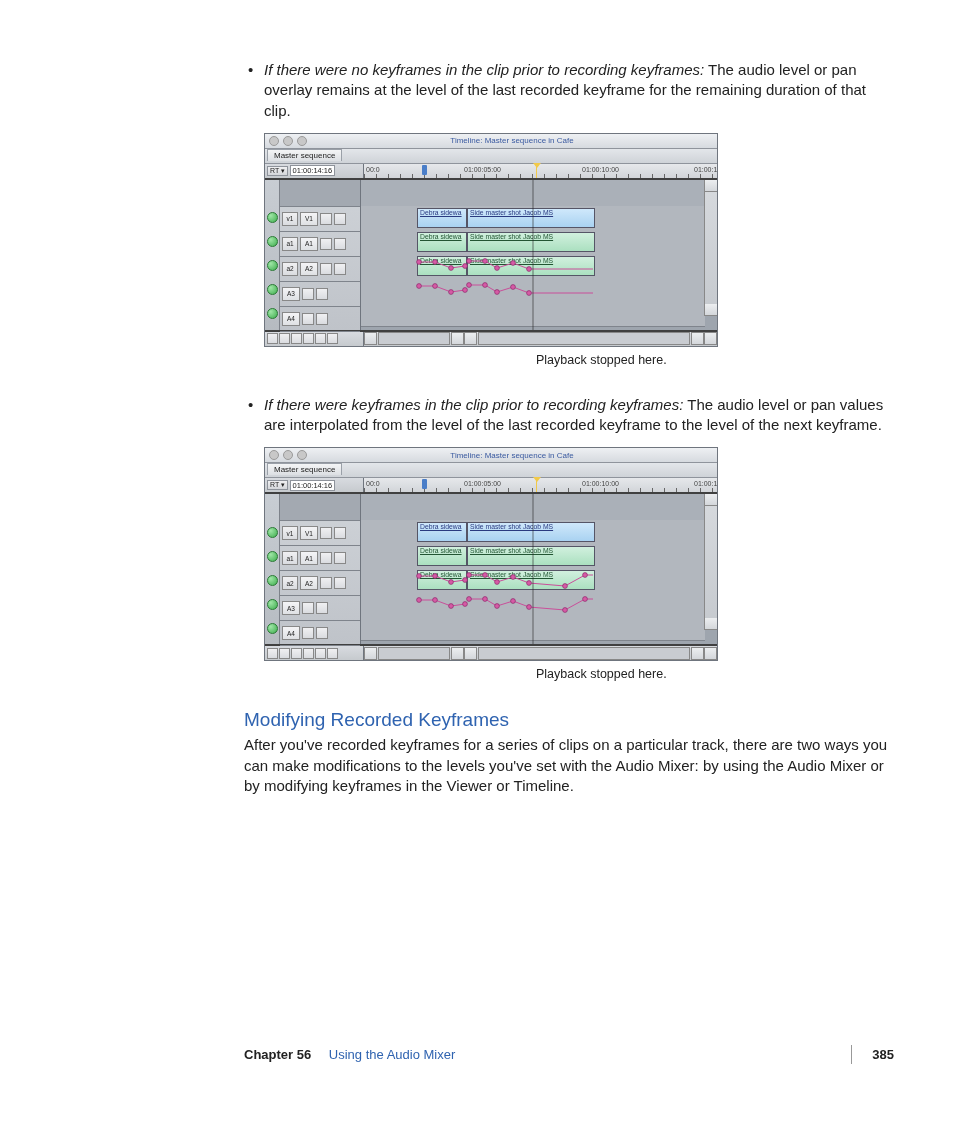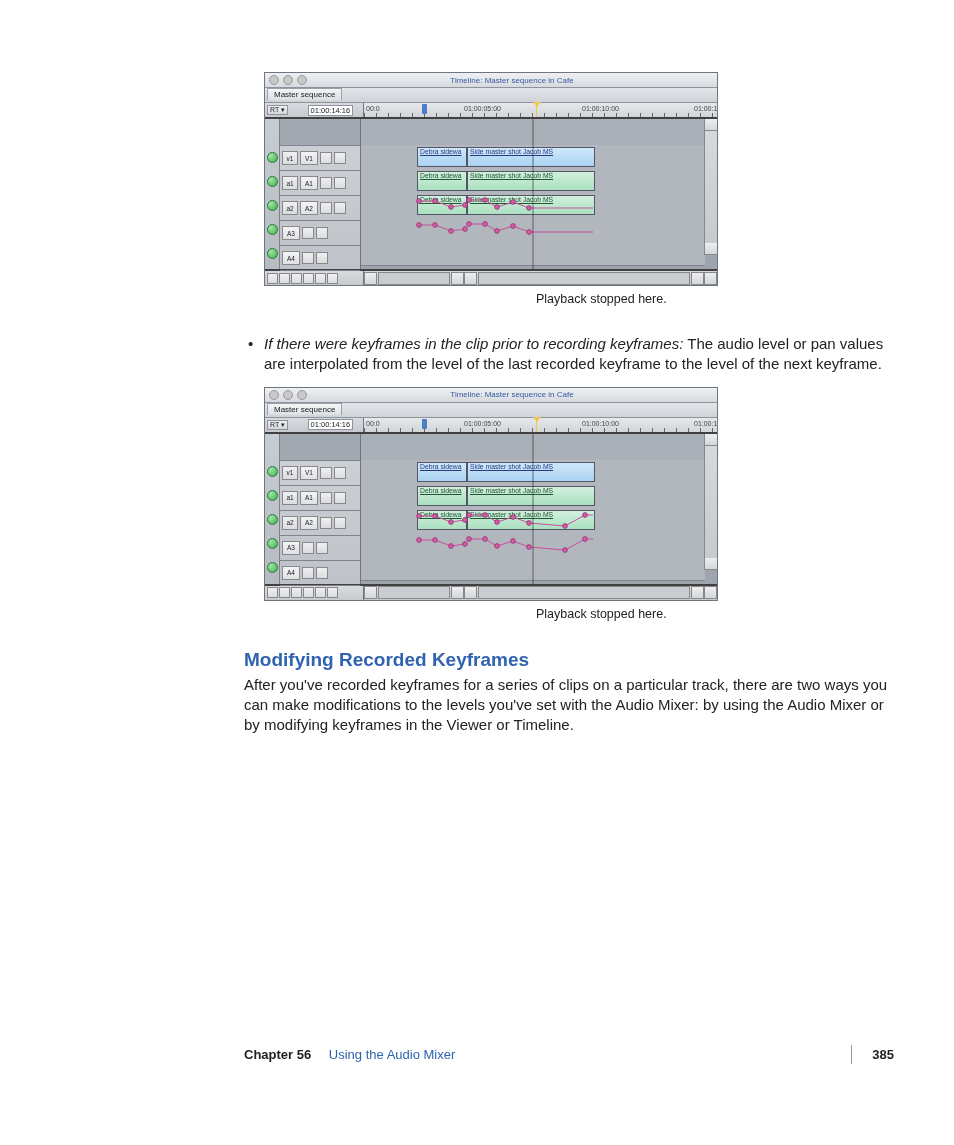--- a/index.html
+++ b/index.html
@@ -50,21 +50,21 @@
   }
   .caption-text {
     position: absolute;
     left: 292px;
     font-size: 12.5px;
     color: #222;
   }
   .h2 {
     color: #2f63b0;
     font-size: 19px;
-    font-weight: 700;
+    font-weight: 400;
     margin: 19px 0 4px 0;
   }
   .footer {
     position: absolute;
     left: 244px;
     right: 60px;
     bottom: 38px;
     display: flex;
     align-items: center;
     justify-content: space-between;
@@ -117,21 +117,21 @@
     margin-left: 2px;
   }
   .tl-header {
     height: 14px;
     display:flex;
     border-bottom: 2px solid #404040;
   }
   .tl-header .h-left {
     width: 94px;
     background: linear-gradient(#d8dbe0,#c6cace);
-    display:flex; align-items:center; gap:20px; padding:0 2px;
+    display:flex; align-items:center; gap:2px; padding:0 2px;
     border-right:1px solid #6f757e;
   }
   .rt-btn {
     background: linear-gradient(#f0f0f2,#d4d6da);
     border:1px solid #8e939b;
     padding:0 2px;
     font-size:7px;
   }
   .tc-box {
     background:#fff; border:1px solid #8e939b; padding:0 2px; font-size:7.5px;
@@ -225,20 +225,25 @@
   .hs-arrow{width:11px;height:11px;border:1px solid #888;background:linear-gradient(#eceef0,#d4d7db);}
   .hs-track{flex:1;height:11px;border:1px solid #888;background:#c9ccd1;margin:0 1px;}
   svg.kf-overlay { position:absolute; left:0; top:0; pointer-events:none;}
 </style>
 </head>
 <body>
 
 <div class="page">
 
 
+  <ul class="bullets">
+    <li>
+      <span class="ital">If there were no keyframes in the clip prior to recording keyframes:</span><span>  The audio level or pan overlay remains at the level of the last recorded keyframe for the remaining duration of that clip.</span>
+    </li>
+  </ul>
 
   <div class="figure">
     <div class="timeline" id="tl1">
     <div class="tl-titlebar">
       <span class="tl-dot"></span>
       <span class="tl-dot"></span>
       <span class="tl-dot"></span>
       <span class="tl-title">Timeline: Master sequence in Cafe</span>
     </div>
     <div class="tl-tab">

